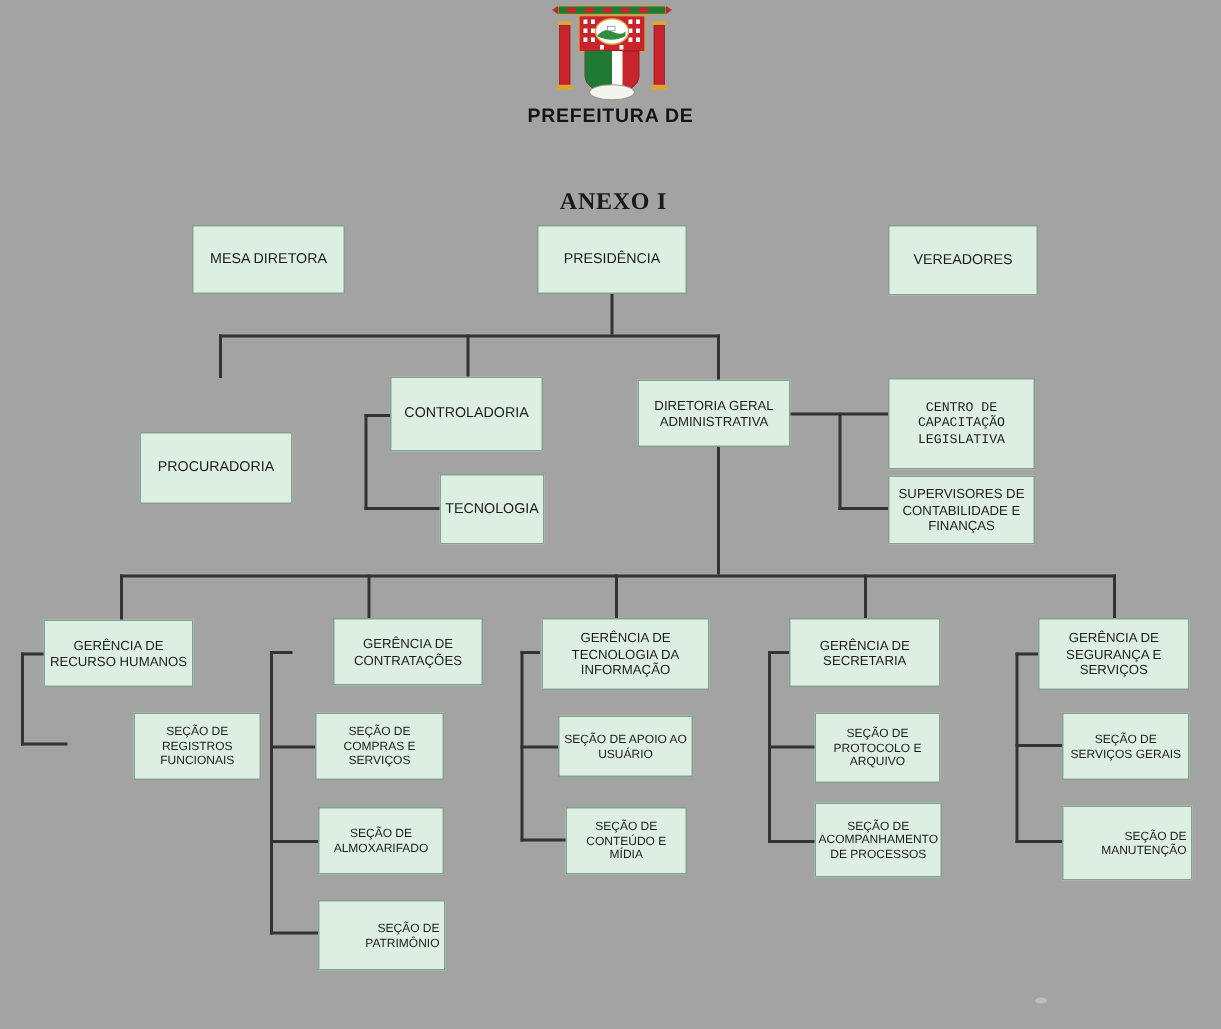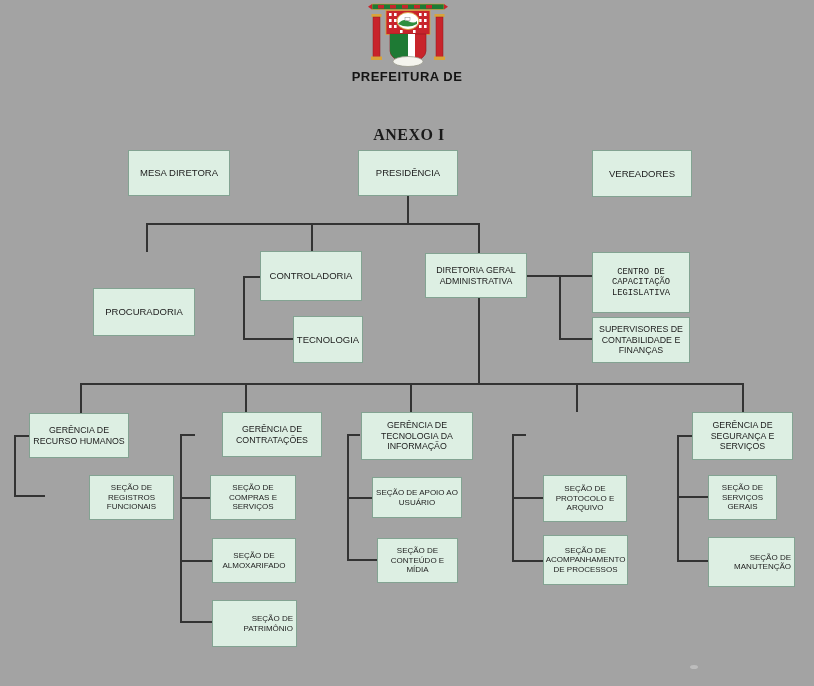--- a/index.html
+++ b/index.html
@@ -102,31 +102,32 @@
   <div class="node f10" style="left:93px;top:252px;width:102px;height:48px;margin-top:36px;">PROCURADORIA</div>
   <div class="node f10" style="left:260px;top:251px;width:102px;height:50px;">CONTROLADORIA</div>
   <div class="node f9" style="left:425px;top:253px;width:102px;height:45px;">DIRETORIA GERAL ADMINISTRATIVA</div>
   <div class="node f9" style="left:592px;top:252px;width:98px;height:61px;font-family:Liberation Mono, monospace;">CENTRO DE CAPACITAÇÃO LEGISLATIVA</div>
   <div class="node f10" style="left:293px;top:316px;width:70px;height:47px;">TECNOLOGIA</div>
   <div class="node f9" style="left:592px;top:317px;width:98px;height:46px;">SUPERVISORES DE CONTABILIDADE E FINANÇAS</div>
 
   <div class="node f9" style="left:29px;top:413px;width:100px;height:45px;">GERÊNCIA DE RECURSO HUMANOS</div>
   <div class="node f9" style="left:195px;top:412px;width:100px;height:45px;margin-left:27px;">GERÊNCIA DE CONTRATAÇÕES</div>
   <div class="node f9" style="left:361px;top:412px;width:112px;height:48px;">GERÊNCIA DE TECNOLOGIA DA INFORMAÇÃO</div>
+  <div class="node f9" style="left:526px;top:412px;width:101px;height:46px;">GERÊNCIA DE SECRETARIA</div>
   <div class="node f9" style="left:692px;top:412px;width:101px;height:48px;">GERÊNCIA DE SEGURANÇA E SERVIÇOS</div>
 
   <div class="node f8" style="left:45px;top:475px;width:85px;height:45px;margin-left:44px;">SEÇÃO DE REGISTROS FUNCIONAIS</div>
   <div class="node f8" style="left:210px;top:475px;width:86px;height:45px;">SEÇÃO DE COMPRAS E SERVIÇOS</div>
   <div class="node f8" style="left:212px;top:538px;width:84px;height:45px;">SEÇÃO DE ALMOXARIFADO</div>
   <div class="node f8" style="left:212px;top:600px;width:85px;height:47px;text-align:right;">SEÇÃO DE PATRIMÔNIO</div>
   <div class="node f8" style="left:372px;top:477px;width:90px;height:41px;">SEÇÃO DE APOIO AO USUÁRIO</div>
   <div class="node f8" style="left:377px;top:538px;width:81px;height:45px;">SEÇÃO DE CONTEÚDO E MÍDIA</div>
   <div class="node f8" style="left:543px;top:475px;width:84px;height:47px;">SEÇÃO DE PROTOCOLO E ARQUIVO</div>
   <div class="node f8" style="left:543px;top:535px;width:85px;height:50px;">SEÇÃO DE ACOMPANHAMENTO DE PROCESSOS</div>
-  <div class="node f8" style="left:708px;top:475px;width:69px;height:45px;">SEÇÃO DE SERVIÇOS GERAIS</div>
+  <div class="node f8" style="left:708px;top:475px;width:85px;height:45px;">SEÇÃO DE SERVIÇOS GERAIS</div>
   <div class="node f8" style="left:708px;top:537px;width:87px;height:50px;text-align:right;">SEÇÃO DE MANUTENÇÃO</div>
 
   <div class="ln v" style="left:407px;top:196px;height:27px;"></div>
   <div class="ln h" style="left:146px;top:223px;width:334px;"></div>
   <div class="ln v" style="left:146px;top:223px;height:29px;"></div>
   <div class="ln v" style="left:311px;top:223px;height:28px;"></div>
   <div class="ln v" style="left:478px;top:223px;height:30px;"></div>
 
   <div class="ln h" style="left:243px;top:276px;width:17px;"></div>
   <div class="ln v" style="left:243px;top:276px;height:64px;"></div>

